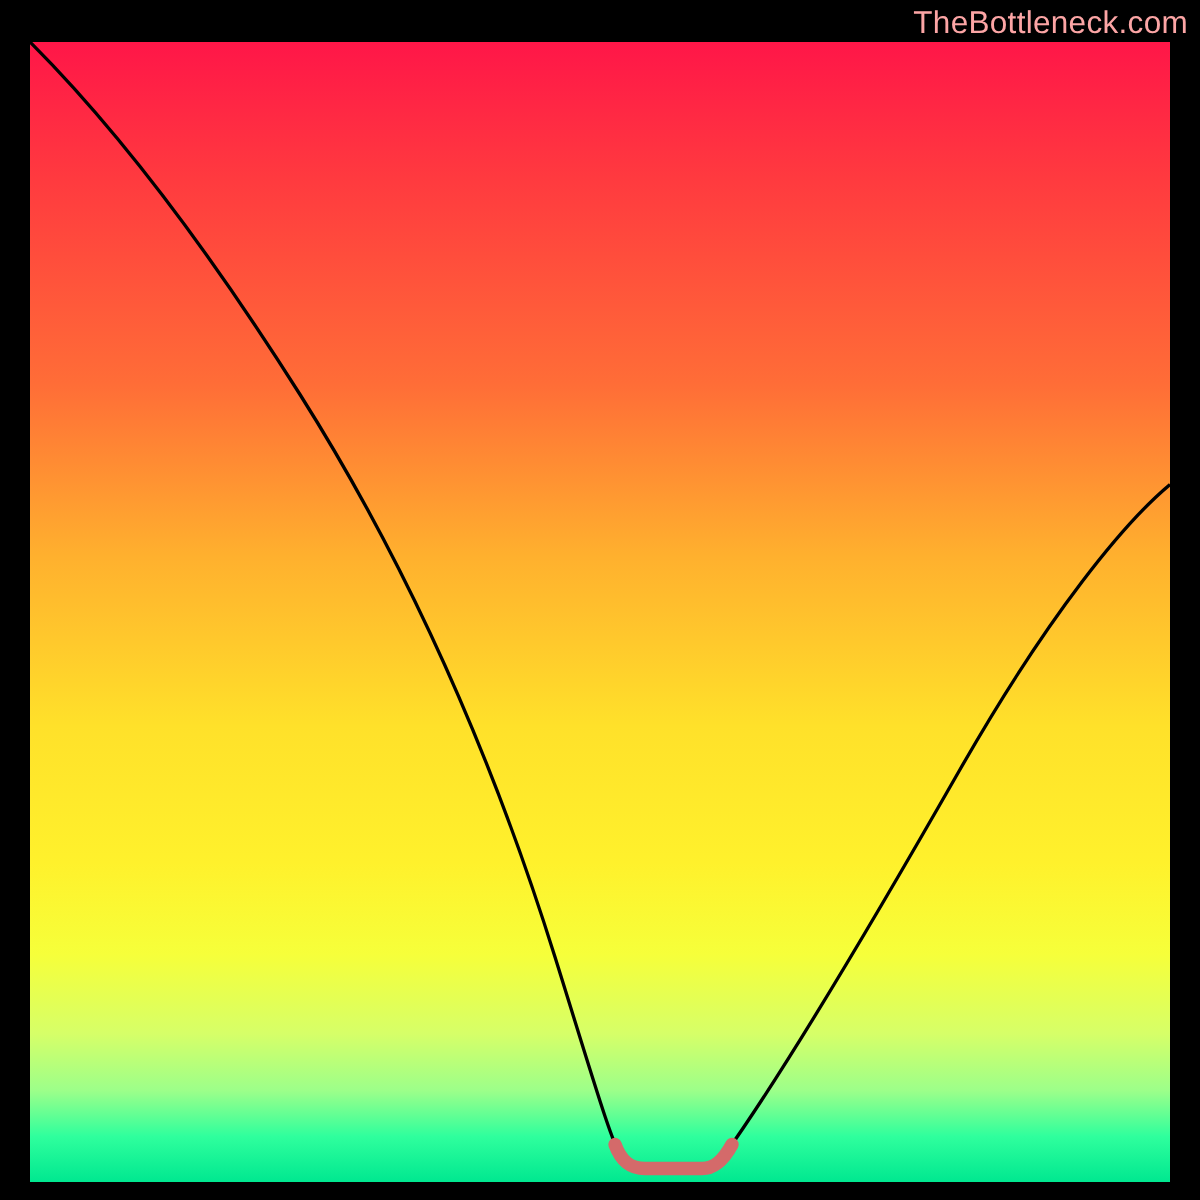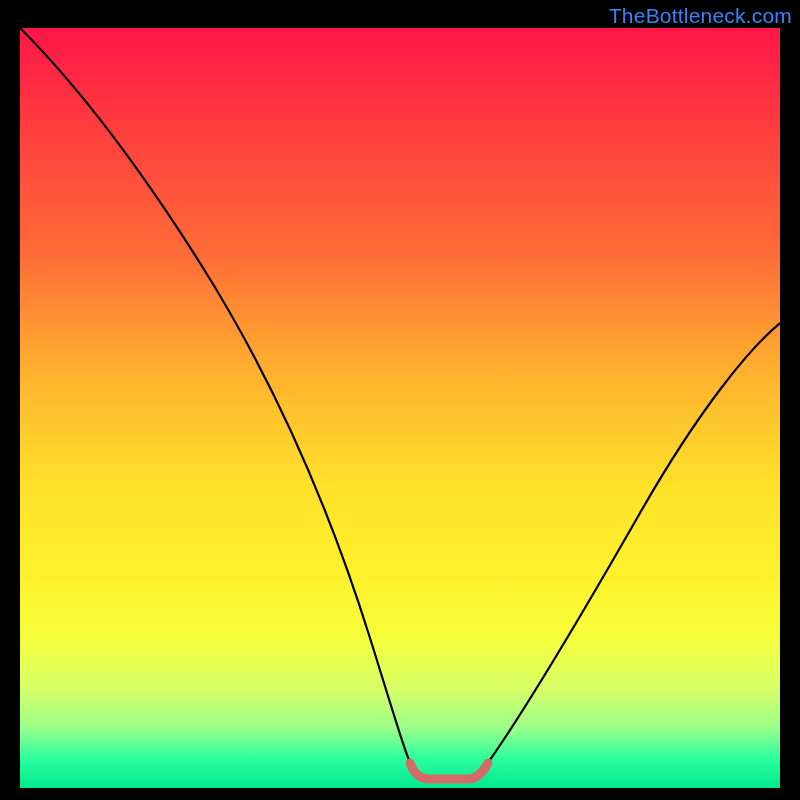--- a/index.html
+++ b/index.html
@@ -9,21 +9,21 @@
     height: 800px;
     background: #000;
     overflow: hidden;
   }
   .watermark {
     position: absolute;
     top: 4px;
     right: 8px;
     font-family: Arial, Helvetica, sans-serif;
     font-size: 21px;
-    color: #3b82f6;
+    color: #fca5a5;
     letter-spacing: 0.2px;
     z-index: 10;
   }
   .frame {
     position: absolute;
     left: 20px;
     top: 28px;
     width: 760px;
     height: 760px;
     background: linear-gradient(

